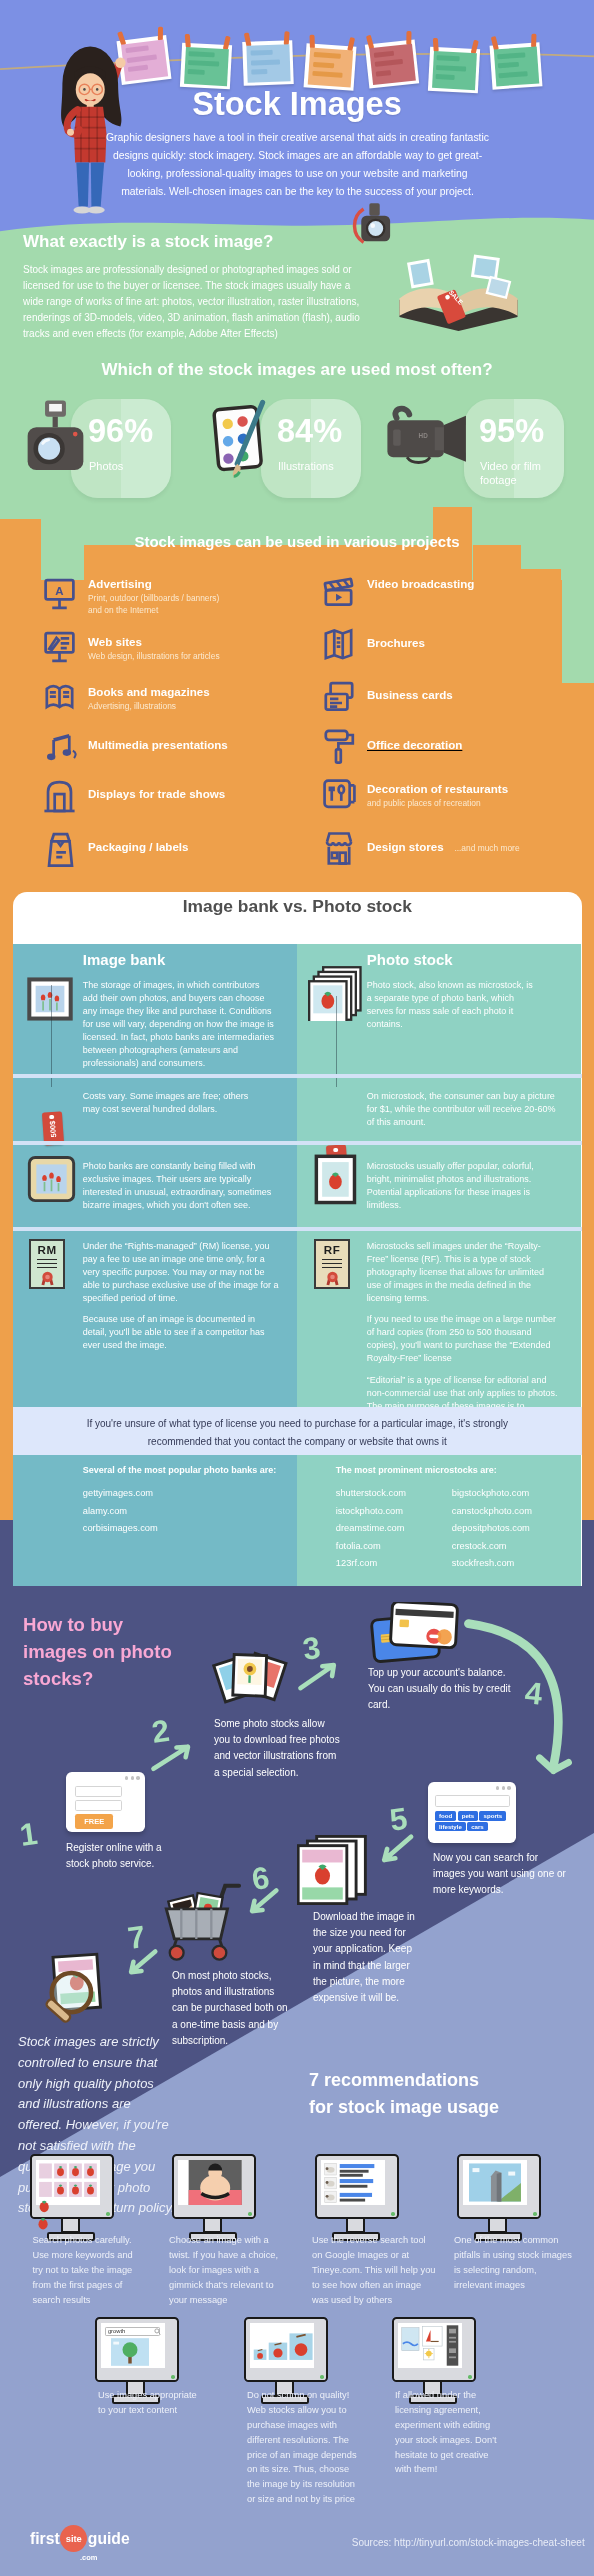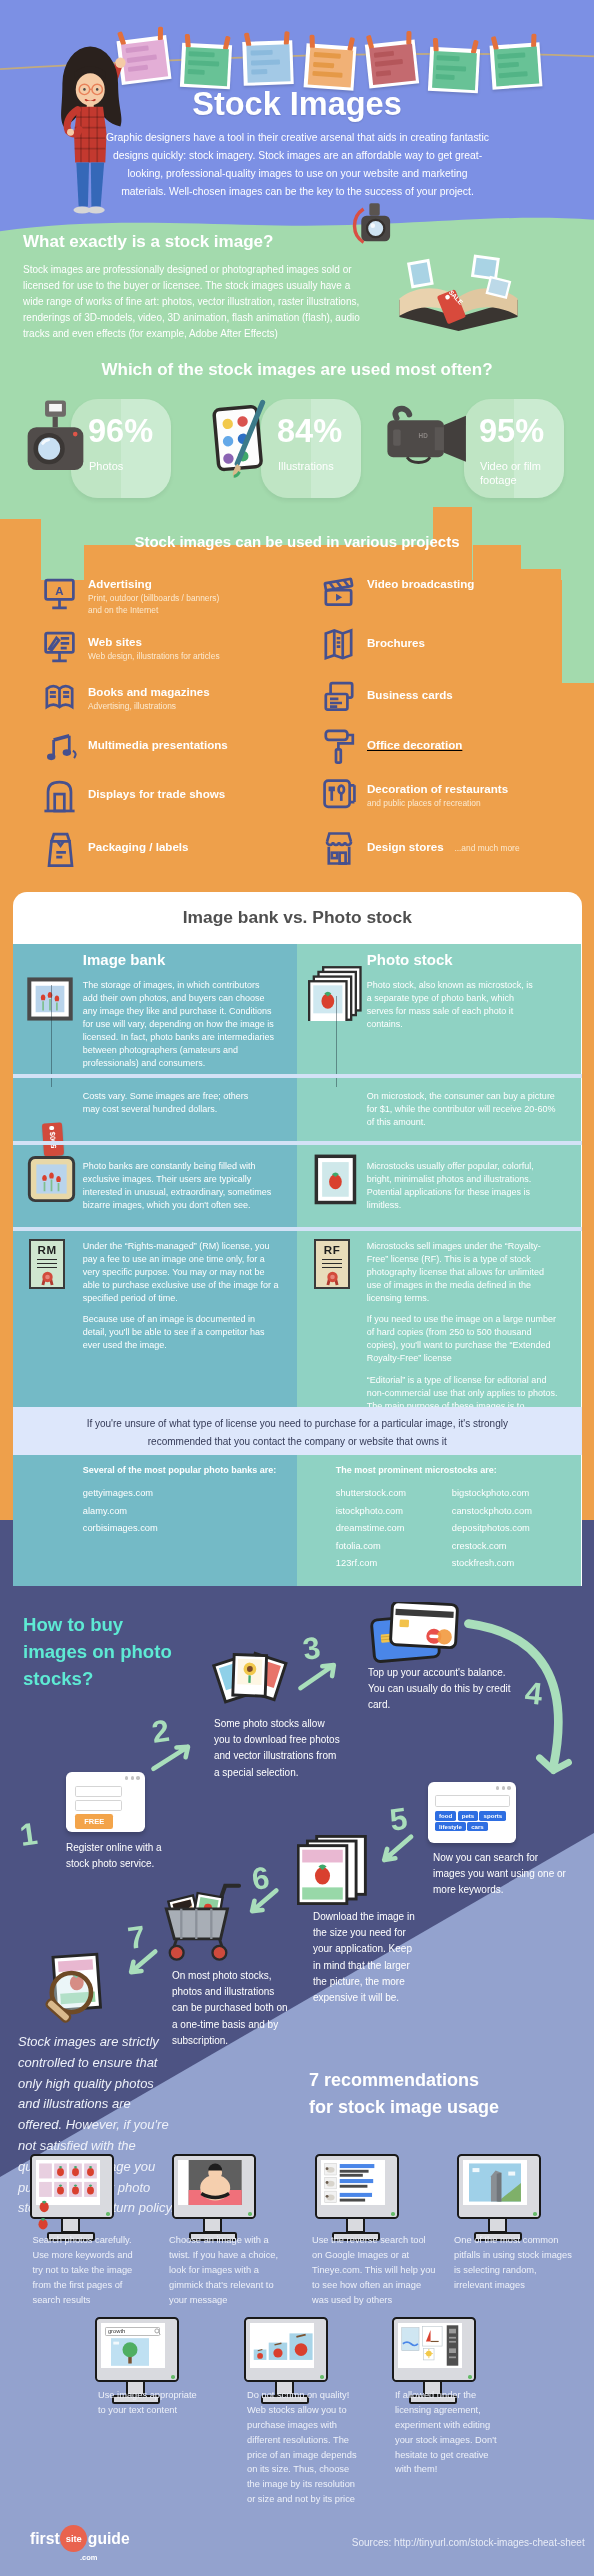--- a/index.html
+++ b/index.html
@@ -417,21 +417,21 @@
   </svg>
   <div class="abs" style="left:367px;top:840px;width:209px;">
     <span class="pi-t">Design stores</span>
     <span class="pi-s" style="margin-left:8.1px;">...and much more</span>
   </div>
 
   <div class="abs navy"></div>
   <div class="abs light"></div>
 
   <div class="abs card">
-    <div class="ctr" style="padding-top:15px;font-size:17.4px;font-weight:bold;color:#4f4f4f;">Image bank vs. Photo stock</div>
+    <div class="ctr" style="padding-top:4px;font-size:17.4px;font-weight:bold;color:#4f4f4f;">Image bank vs. Photo stock</div>
     <div class="colL"></div>
     <div class="colR"></div>
 
     <div class="abs h3" style="left:70px;top:59px;">Image bank</div>
     <div class="abs h3" style="left:354px;top:59px;">Photo stock</div>
 
     <svg class="abs" style="left:14px;top:85px;" width="46" height="44" viewBox="0 0 80 76">
       <rect x="4" y="4" width="72" height="68" fill="#fff" stroke="#4a4a4a" stroke-width="7"></rect>
       <rect x="15" y="15" width="50" height="46" fill="#b9d4ec"></rect>
       <g stroke="#7fbf8f" stroke-width="3">
@@ -551,21 +551,21 @@
     </div>
     <div class="abs" style="left:439px;top:596px;">
       <div class="bank">bigstockphoto.com</div>
       <div class="bank">canstockphoto.com</div>
       <div class="bank">depositphotos.com</div>
       <div class="bank">crestock.com</div>
       <div class="bank">stockfresh.com</div>
     </div>
   </div>
 
-  <div class="abs" style="left:23px;top:1612px;width:162px;font-size:18.6px;font-weight:bold;color:#5eead4;line-height:1.45;">How to buy images on photo stocks?</div>
+  <div class="abs" style="left:23px;top:1612px;width:162px;font-size:18.6px;font-weight:bold;color:#f9a8d4;line-height:1.45;">How to buy images on photo stocks?</div>
 
   <div class="abs stepnum" style="left:303px;top:1631px;">3</div>
   <svg class="abs" style="left:297px;top:1658px;" width="46" height="35" viewBox="0 0 80 60">
     <path d="M6,52 L64,12 M64,12 l-20,2 M64,12 l-3,19" stroke="#a9debb" stroke-width="8" fill="none" stroke-linecap="round"></path>
   </svg>
   <svg class="abs" style="left:367px;top:1602px;" width="93" height="63" viewBox="0 0 160 108">
     <g transform="rotate(-5 70 60)">
         <rect x="10" y="26" width="112" height="72" rx="10" fill="#4a86e8" stroke="#222" stroke-width="5"></rect>
       <rect x="24" y="52" width="18" height="14" rx="2" fill="#f2c24c"></rect>
         <path d="M24,56 h18 M24,61 h18" stroke="#caa23c" stroke-width="1.5"></path>

